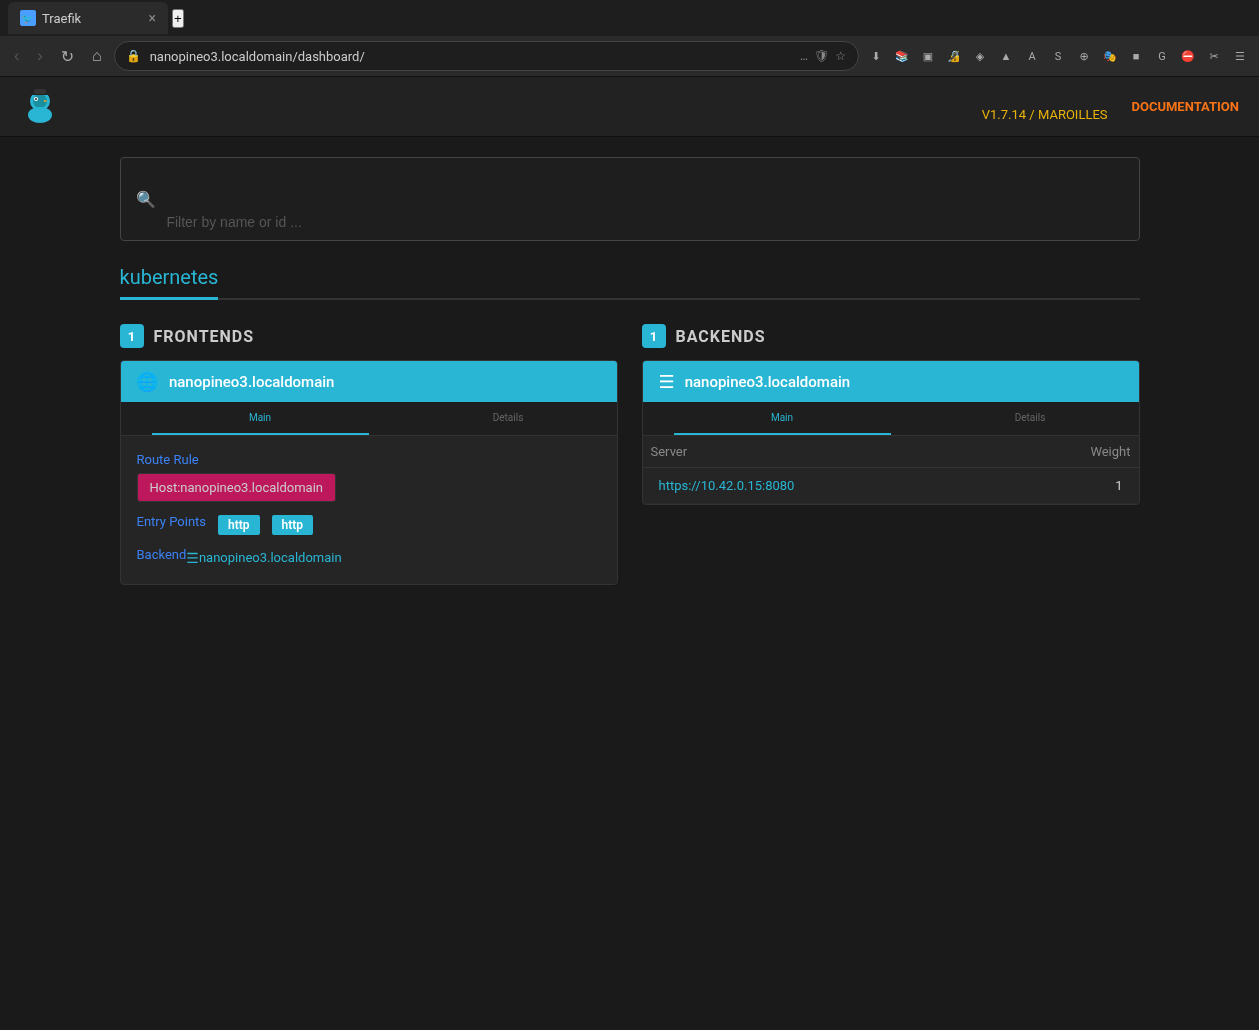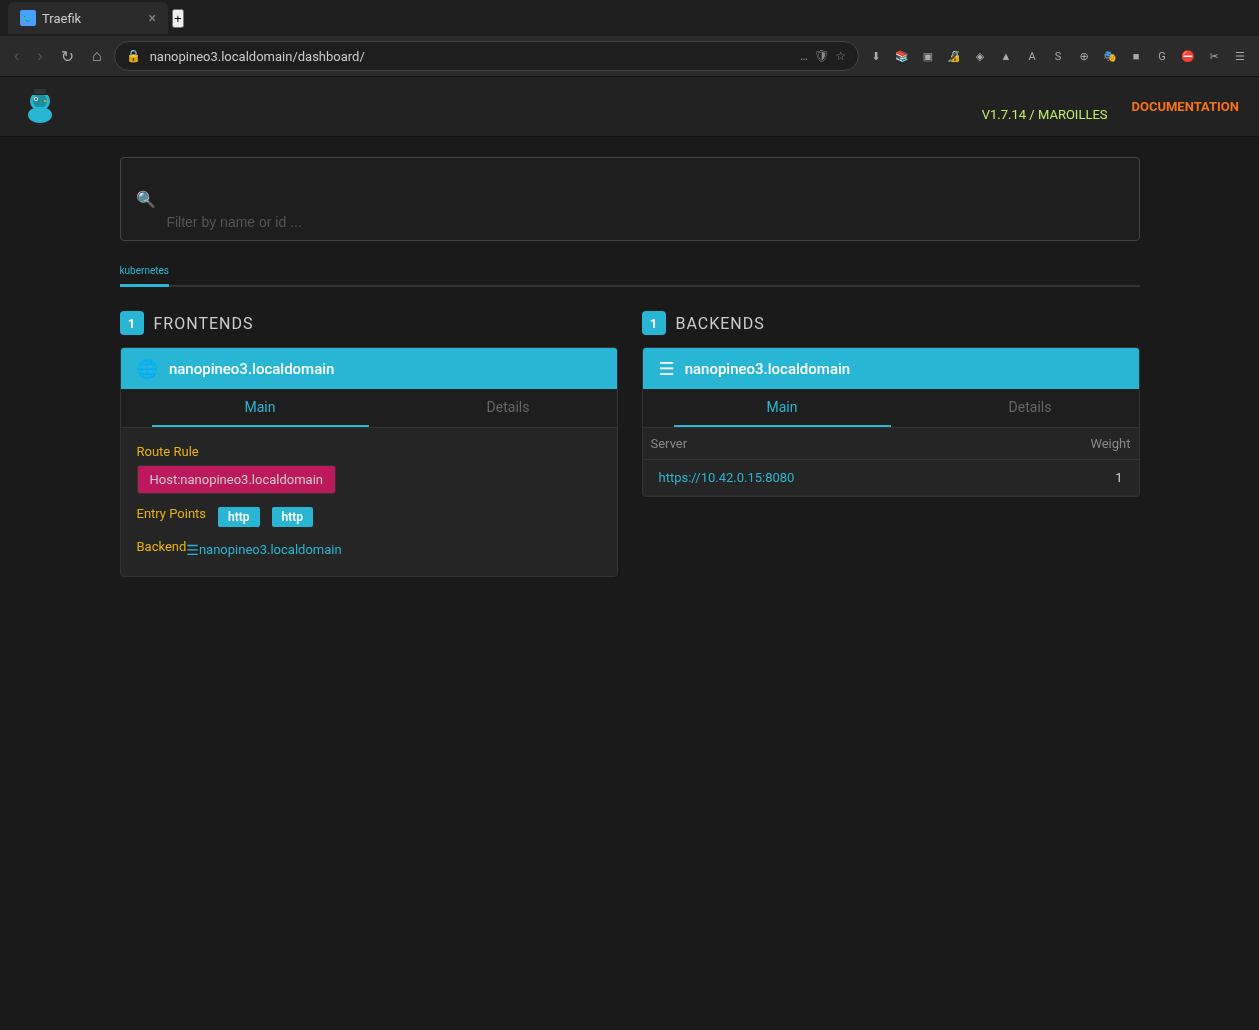--- a/index.html
+++ b/index.html
@@ -125,21 +125,21 @@
       padding: 8px 16px;
       letter-spacing: 0.5px;
     }
     .header-right {
       display: flex;
       align-items: center;
       gap: 24px;
       margin-left: auto;
     }
     .version-badge {
-      color: #bef264;
+      color: #eab308;
       font-size: 13px;
       margin-top: 16px;
     }
     .doc-link {
       color: #f97316;
       font-size: 13px;
       font-weight: 700;
       text-decoration: none;
     }
 
@@ -174,21 +174,21 @@
     .search-input::placeholder { color: #555; }
 
     
     .provider-tabs {
       border-bottom: 2px solid #333;
       margin-bottom: 24px;
     }
     .provider-tab {
       display: inline-block;
       color: #29b6d4;
-      font-size: 10px;
+      font-size: 20px;
       padding: 8px 0;
       border-bottom: 3px solid #29b6d4;
       margin-bottom: -2px;
       cursor: pointer;
     }
 
     
     .panels-row {
       display: flex;
       gap: 24px;
@@ -208,21 +208,21 @@
       background: #29b6d4;
       color: #fff;
       font-size: 13px;
       font-weight: bold;
       width: 24px; height: 24px;
       border-radius: 4px;
       display: flex; align-items: center; justify-content: center;
     }
     .section-title {
       font-size: 16px;
-      font-weight: 400;
+      font-weight: 700;
       color: #ccc;
       letter-spacing: 1px;
     }
 
     
     .card {
       background: #252525;
       border: 1px solid #333;
       border-radius: 4px;
       overflow: hidden;
@@ -245,39 +245,39 @@
     
     .card-tabs {
       display: flex;
       background: #1e1e1e;
       border-bottom: 1px solid #333;
     }
     .card-tab {
       flex: 1;
       text-align: center;
       padding: 10px;
-      font-size: 14px;
+      font-size: 10px;
       cursor: pointer;
       color: #666;
       border-bottom: 2px solid transparent;
       margin-left: 31px;
     }
     .card-tab.active {
       color: #29b6d4;
       border-bottom: 2px solid #29b6d4;
     }
 
     
     .card-body {
       padding: 16px;
     }
 
     
     .field-label {
-      color: #eab308;
+      color: #3b82f6;
       font-size: 13px;
       margin-bottom: 6px;
     }
     .route-rule-value {
       background: #be185d;
       border: 1px solid #333;
       border-radius: 3px;
       padding: 6px 12px;
       font-size: 13px;
       color: #ccc;

